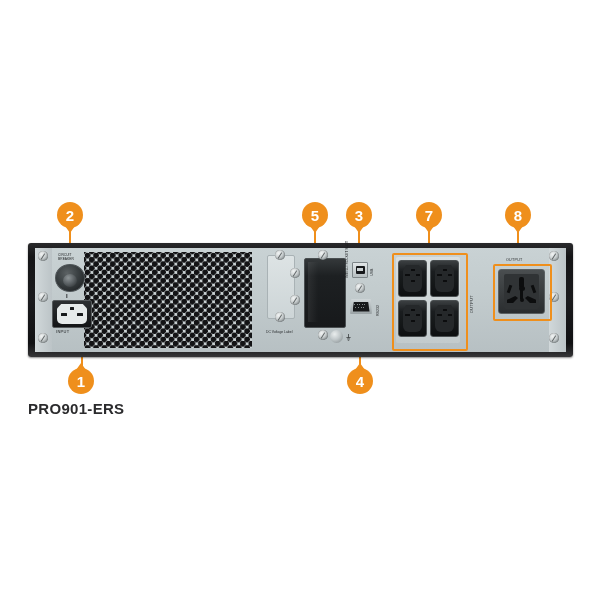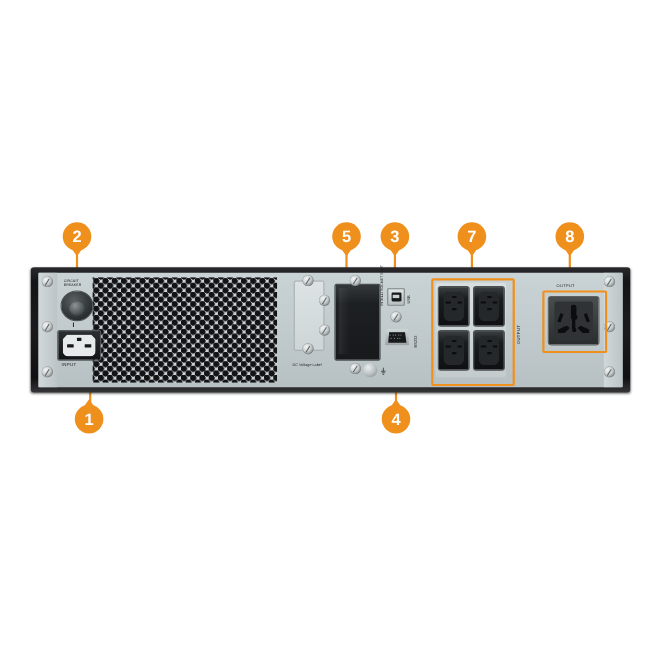--- a/index.html
+++ b/index.html
@@ -303,13 +303,14 @@
   <div class="badge down" style="left:302px;top:202px;">
     <span>5</span>
     </div>
   <div class="badge down" style="left:416px;top:202px;">
     <span>7</span>
     </div>
   <div class="badge down" style="left:505px;top:202px;">
     <span>8</span>
     </div>
 
+  <div class="model">PRO901-ERS</div>
 </div>
 
 </body></html>

